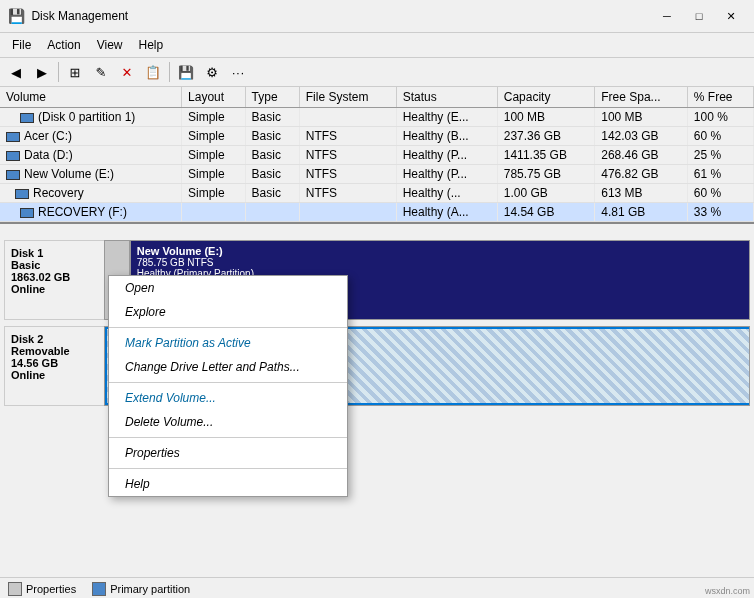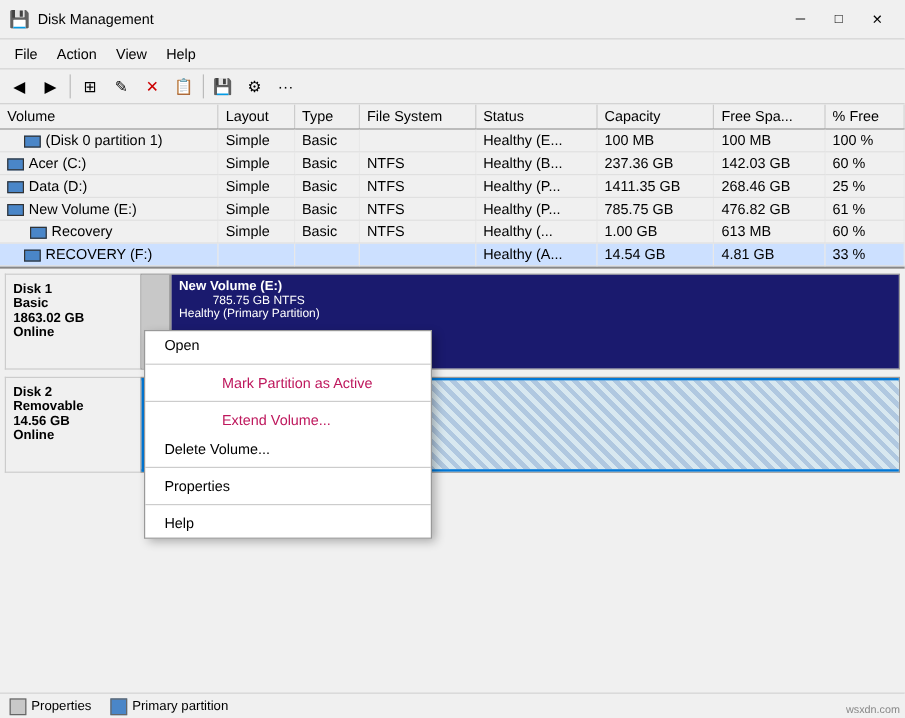--- a/index.html
+++ b/index.html
@@ -95,21 +95,21 @@
       padding: 4px;
       position: relative;
     }
 
     .disk-row {
       display: flex;
       margin-bottom: 6px;
       min-height: 80px;
     }
     .disk-label {
-      width: 113px;
+      width: 100px;
       background: #f0f0f0;
       padding: 6px;
       font-size: 11px;
       flex-shrink: 0;
       border: 1px solid #ccc;
       border-right: none;
     }
     .disk-label div { font-weight: bold; }
     .disk-partitions {
       flex: 1;
@@ -121,54 +121,55 @@
       display: flex;
       flex-direction: column;
       justify-content: flex-start;
       padding: 4px 6px;
       font-size: 11px;
       border-right: 2px solid #999;
       overflow: hidden;
     }
     .partition:last-child { border-right: none; }
     .partition-name { font-weight: bold; font-size: 11px; }
-    .partition-size { font-size: 10px; margin-left: 28px; }
+    .partition-size { font-size: 10px; }
     .partition-status { font-size: 10px; }
 
     .part-unalloc { background: #c8c8c8; }
     .part-recovery {
       background: repeating-linear-gradient(
         45deg,
         #b0c8e0,
         #b0c8e0 4px,
         #d8e8f0 4px,
         #d8e8f0 8px
       );
       border: 2px solid #0078d7;
     }
     .part-dark { background: #1a1a6e; color: white; }
 
     
     .context-menu {
       position: absolute;
       top: 188px;
-      left: 120px;
+      left: 108px;
       width: 240px;
       background: white;
       border: 1px solid #999;
       box-shadow: 3px 3px 8px rgba(0,0,0,0.3);
       z-index: 100;
+      font-style: italic;
     }
     .ctx-item {
       padding: 5px 16px;
       font-size: 12px;
       cursor: pointer;
     }
     .ctx-item.highlighted { background: #0078d7; color: white; }
-    .ctx-item.disabled { color: #be185d; cursor: default; margin-left: 48px; }
+    .ctx-item.disabled { color: #0369a1; cursor: default; }
     .ctx-sep { height: 1px; background: #ccc; margin: 3px 0; }
 
     
     .legend-bar {
       display: flex;
       align-items: center;
       padding: 4px 8px;
       border-top: 1px solid #ccc;
       background: #f0f0f0;
       gap: 16px;
@@ -219,21 +220,21 @@
   <button class="tb-btn">⊞</button>
   <button class="tb-btn">✎</button>
   <button class="tb-btn" style="color:#c00;">✕</button>
   <button class="tb-btn">📋</button>
   <div class="tb-sep"></div>
   <button class="tb-btn">💾</button>
   <button class="tb-btn">⚙</button>
   <button class="tb-btn">···</button>
 </div>
 
-<div class="main-content" style="height:calc(598px - 108px);">
+<div class="main-content" style="height:calc(598px - 108px);gap:12px;">
 
   <div class="disk-table-container">
     <table class="disk-table">
       <thead>
         <tr>
           <th>Volume</th>
           <th>Layout</th>
           <th>Type</th>
           <th>File System</th>
           <th>Status</th>
@@ -277,21 +278,21 @@
             <td><span style="display: inline-block; width: 14px; height: 10px; background: rgb(74, 134, 200); border: 1px solid rgb(51, 51, 51); margin-right: 4px; vertical-align: middle;"></span>New Volume (E:)</td>
             <td>Simple</td>
             <td>Basic</td>
             <td>NTFS</td>
             <td>Healthy (P...</td>
             <td>785.75 GB</td>
             <td>476.82 GB</td>
             <td>61 %</td>
           </tr>
           <tr>
-            <td style="padding-left: 25px;"><span style="display: inline-block; width: 14px; height: 10px; background: rgb(74, 134, 200); border: 1px solid rgb(51, 51, 51); margin-right: 4px; vertical-align: middle;"></span>Recovery</td>
+            <td style="padding-left: 15px;"><span style="display: inline-block; width: 14px; height: 10px; background: rgb(74, 134, 200); border: 1px solid rgb(51, 51, 51); margin-right: 4px; vertical-align: middle;"></span>Recovery</td>
             <td>Simple</td>
             <td>Basic</td>
             <td>NTFS</td>
             <td>Healthy (...</td>
             <td>1.00 GB</td>
             <td>613 MB</td>
             <td>60 %</td>
           </tr>
           <tr style="background: rgb(204, 224, 255);">
             <td style="padding-left: 20px;"><span style="display: inline-block; width: 14px; height: 10px; background: rgb(74, 134, 200); border: 1px solid rgb(51, 51, 51); margin-right: 4px; vertical-align: middle;"></span>RECOVERY (F:)</td>
@@ -338,22 +339,24 @@
           <div class="partition-name">RECOVERY  (F:)</div>
           <div class="partition-size">14.56 GB FAT32</div>
           <div class="partition-status">Healthy (Active, Primary Partition)</div>
         </div>
       </div>
     </div>
   </div>
 
   <div class="context-menu" id="context-menu">
   <div class="ctx-item">Open</div>
+      <div class="ctx-item">Explore</div>
       <div class="ctx-sep"></div>
       <div class="ctx-item disabled">Mark Partition as Active</div>
+      <div class="ctx-item">Change Drive Letter and Paths...</div>
       <div class="ctx-sep"></div>
       <div class="ctx-item disabled">Extend Volume...</div>
       <div class="ctx-item">Delete Volume...</div>
       <div class="ctx-sep"></div>
       <div class="ctx-item">Properties</div>
       <div class="ctx-sep"></div>
       <div class="ctx-item">Help</div>
     </div>
 
 </div>

